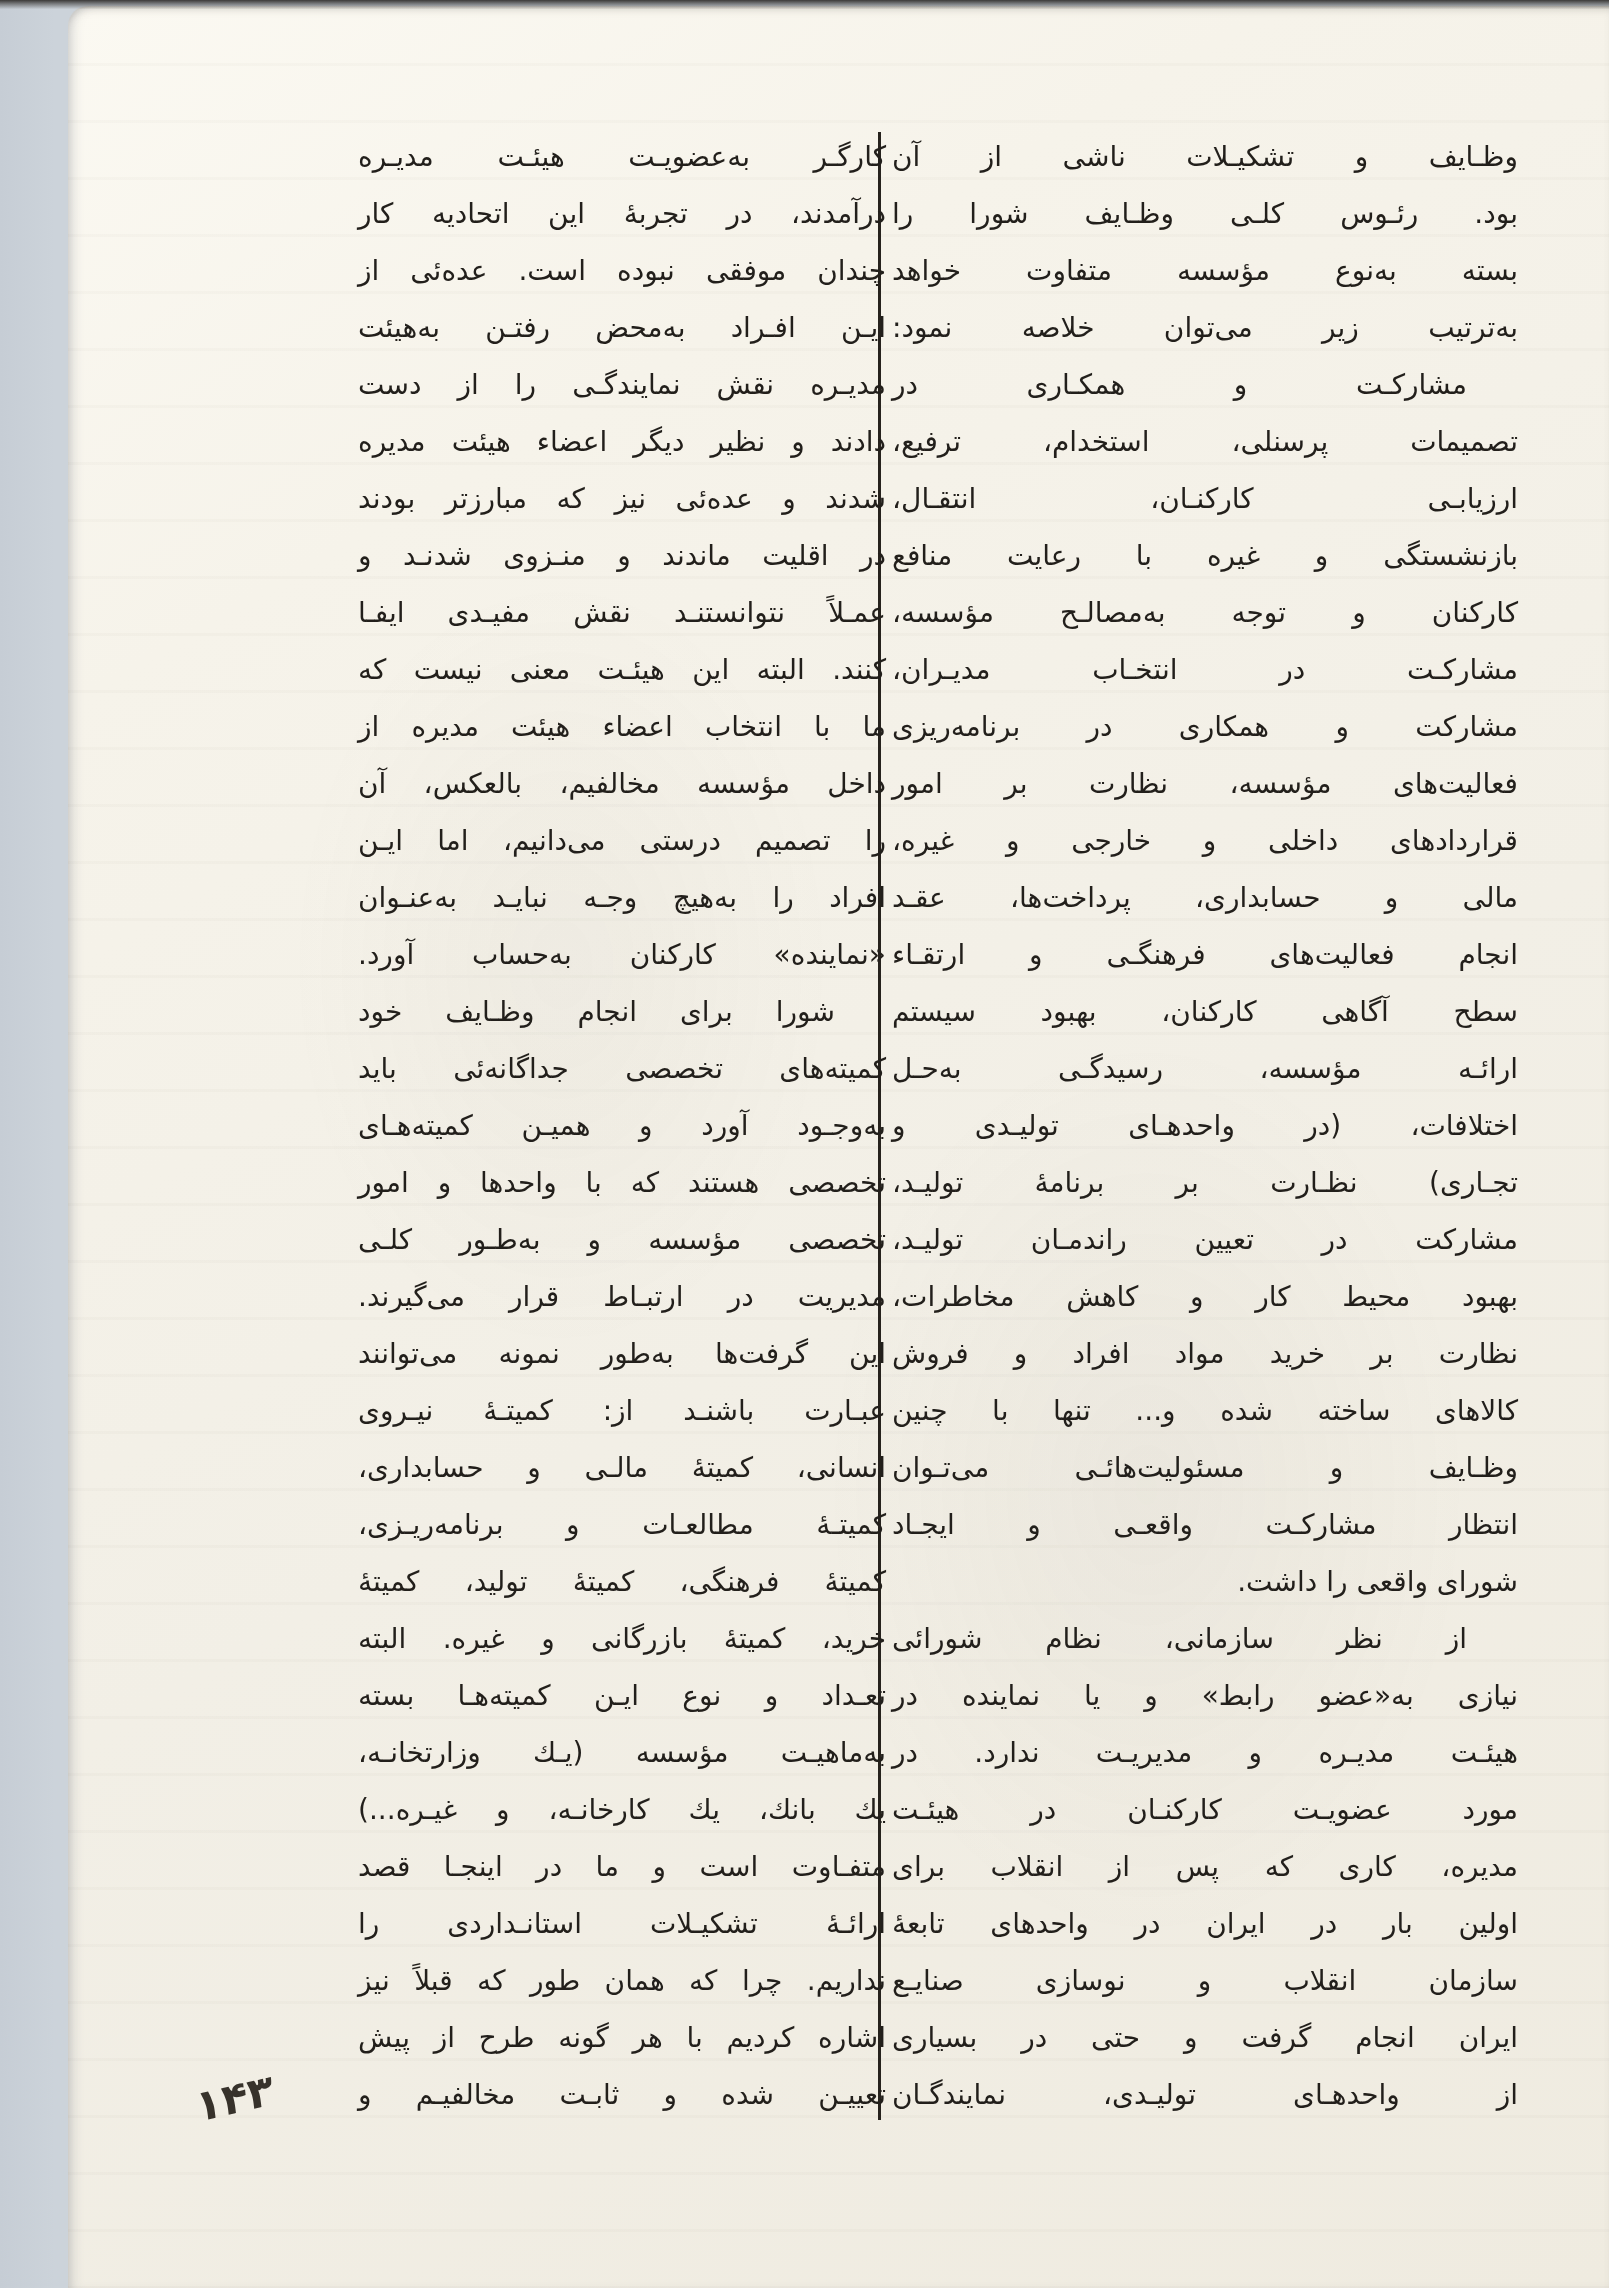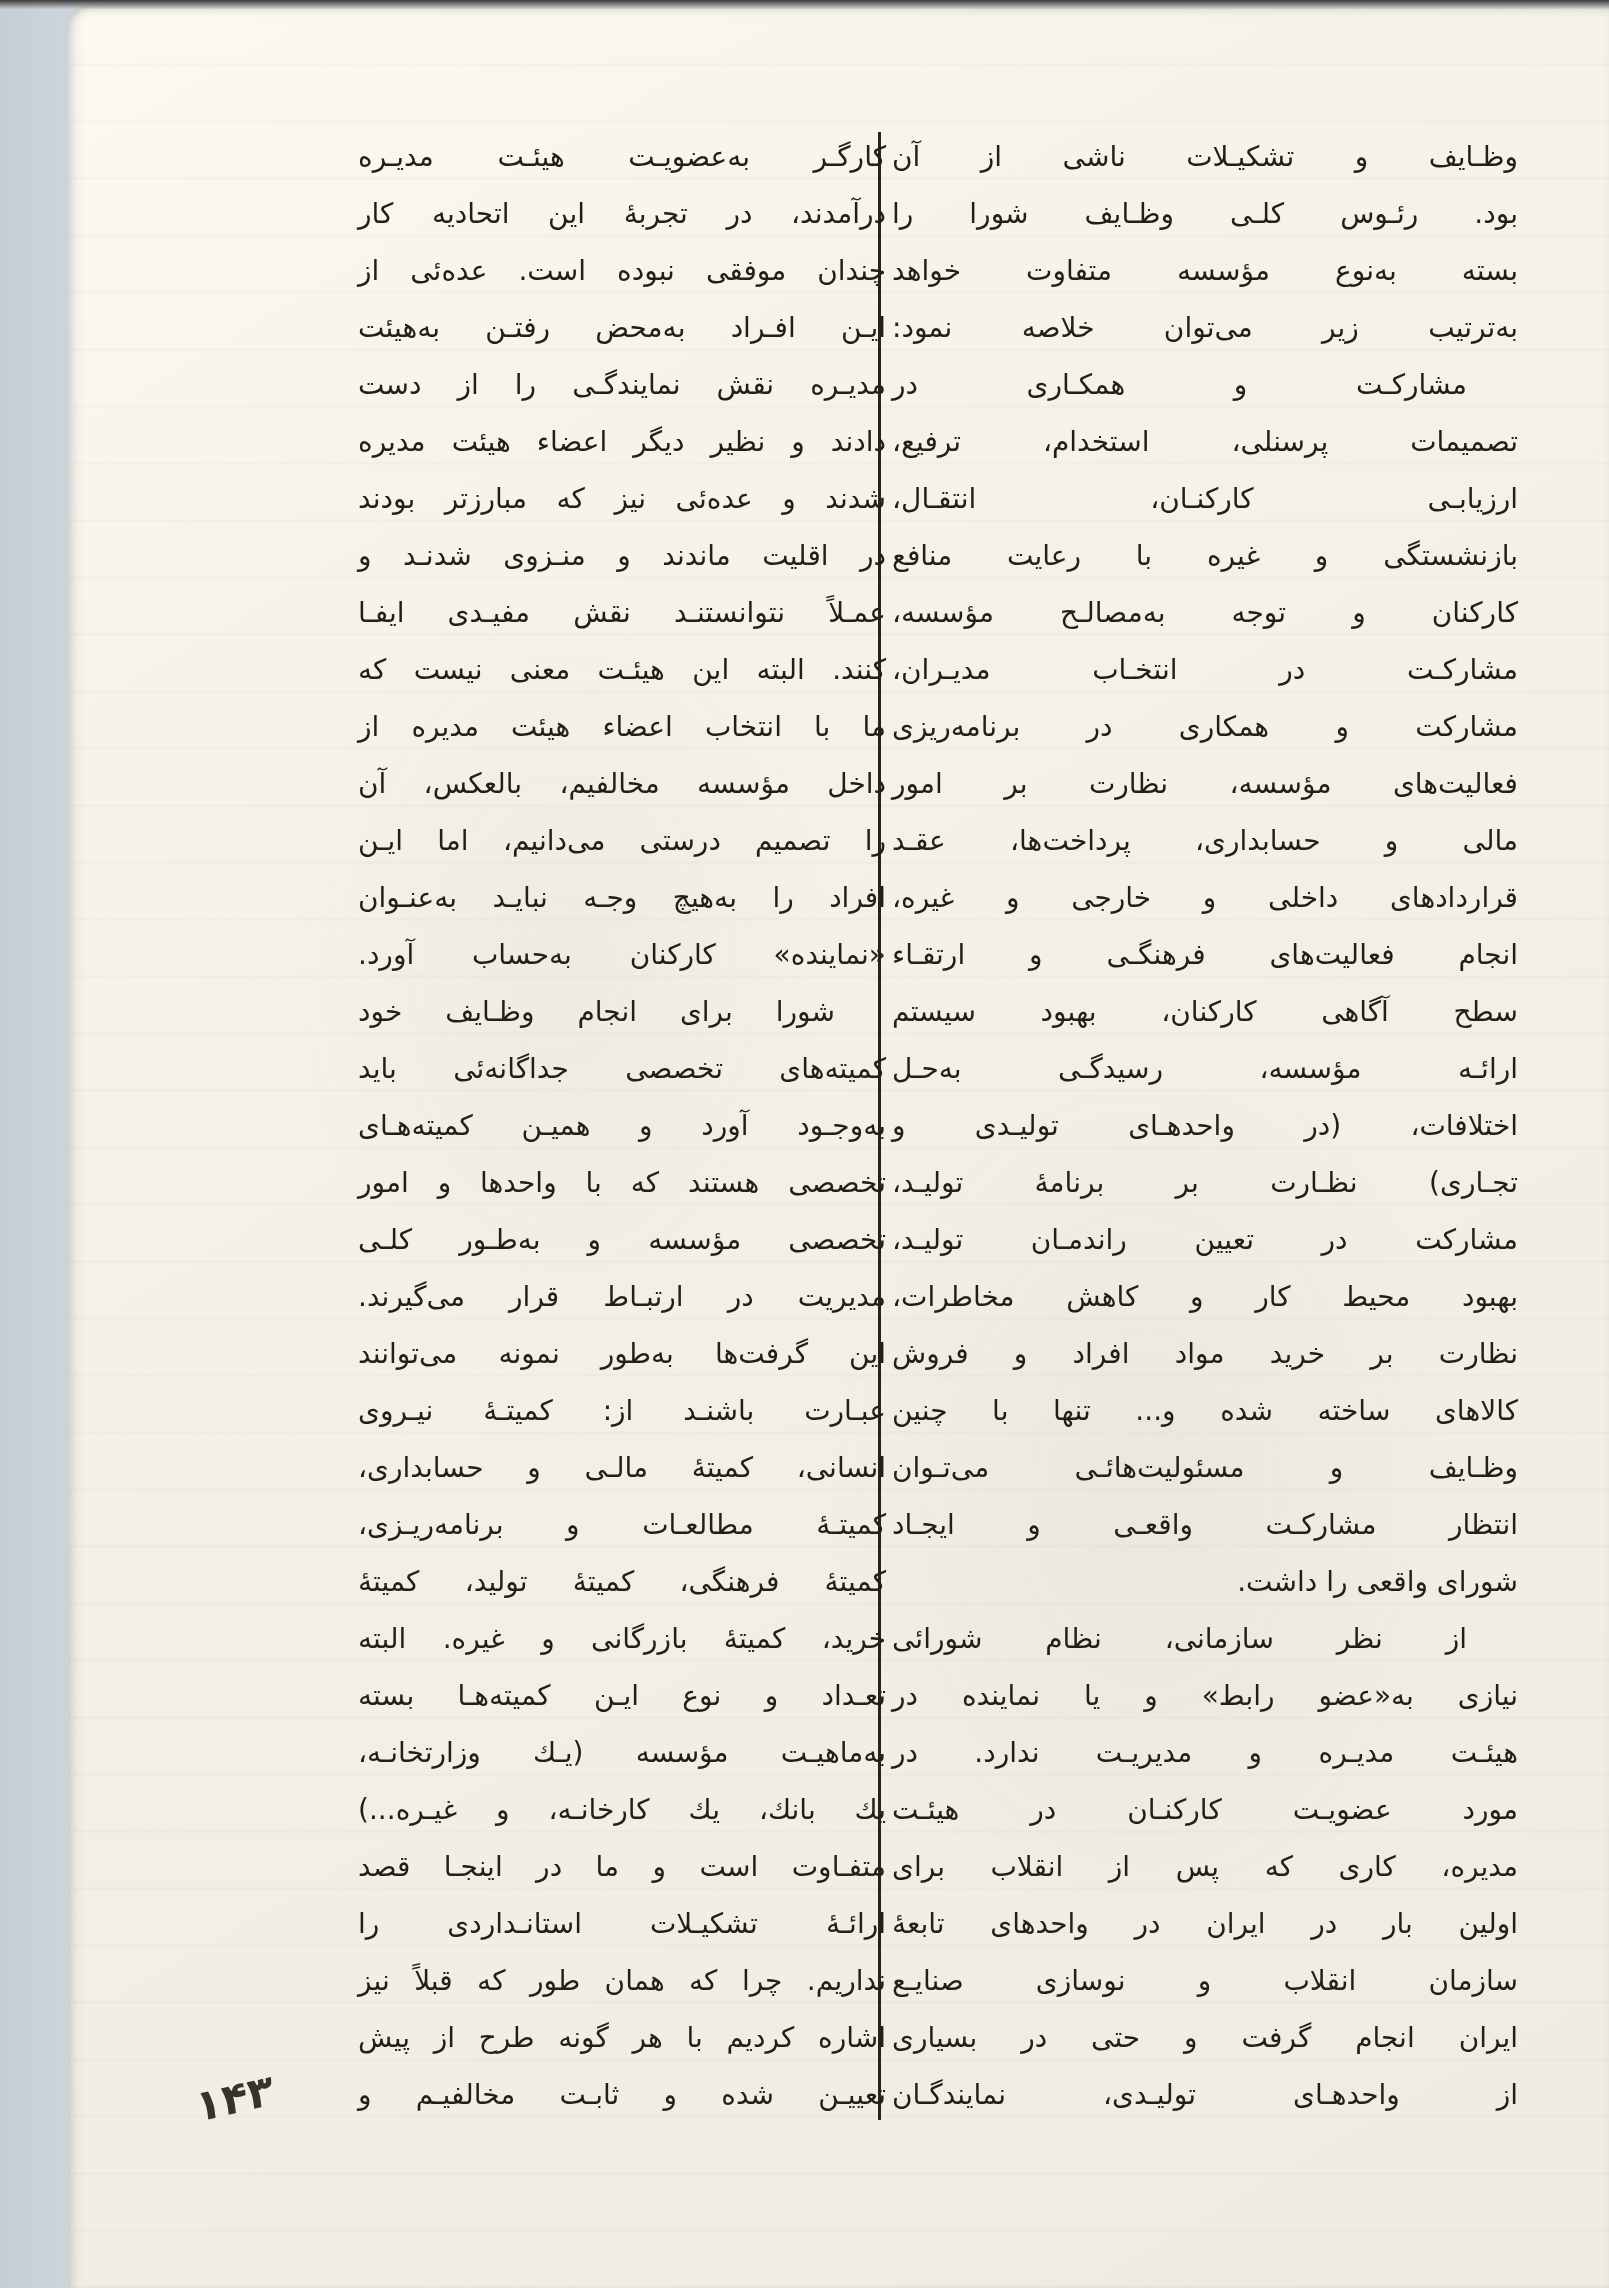--- a/index.html
+++ b/index.html
@@ -120,22 +120,22 @@
         <div class="line j">بسته به‌نوع مؤسسه متفاوت خواهد</div>
         <div class="line j">به‌ترتیب زیر می‌توان خلاصه نمود:</div>
         <div class="line js">مشارکـت و همکـاری در</div>
         <div class="line j">تصمیمات پرسنلی، استخدام، ترفیع،</div>
         <div class="line j">ارزیابـی کارکنـان، انتقـال،</div>
         <div class="line j">بازنشستگی و غیره با رعایت منافع</div>
         <div class="line j">کارکنان و توجه به‌مصالـح مؤسسه،</div>
         <div class="line j">مشارکـت در انتخـاب مدیـران،</div>
         <div class="line j">مشارکت و همکاری در برنامه‌ریزی</div>
         <div class="line j">فعالیت‌های مؤسسه، نظارت بر امور</div>
+        <div class="line j">قراردادهای داخلی و خارجی و غیره،</div>
         <div class="line j">مالی و حسابداری، پرداخت‌ها، عقـد</div>
-        <div class="line j">قراردادهای داخلی و خارجی و غیره،</div>
         <div class="line j">انجام فعالیت‌های فرهنگـی و ارتقـاء</div>
         <div class="line j">سطح آگاهی کارکنان، بهبود سیستم</div>
         <div class="line j">ارائـه مؤسسه، رسیدگـی به‌حـل</div>
         <div class="line j">اختلافات، (در واحدهـای تولیـدی و</div>
         <div class="line j">تجـاری) نظـارت بر برنامهٔ تولیـد،</div>
         <div class="line j">مشارکت در تعیین راندمـان تولیـد،</div>
         <div class="line j">بهبود محیط کار و کاهش مخاطرات،</div>
         <div class="line j">نظارت بر خرید مواد افراد و فروش</div>
         <div class="line j">کالاهای ساخته شده و... تنها با چنین</div>
         <div class="line j">وظـایف و مسئولیت‌هائـی می‌تـوان</div>

